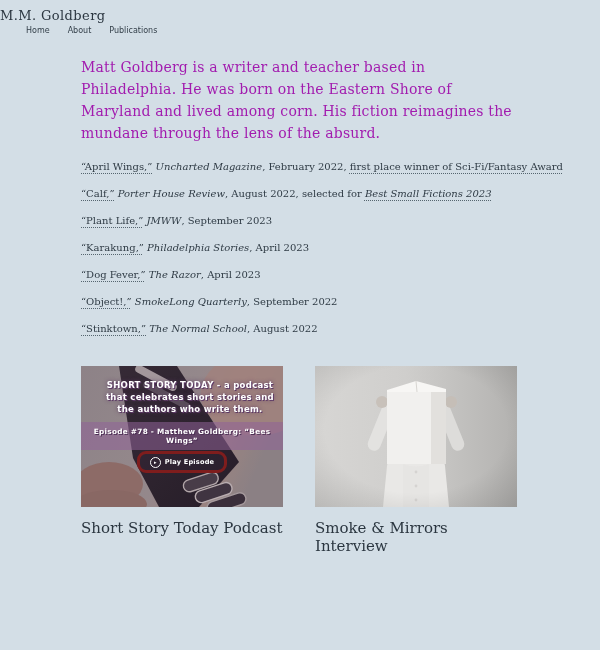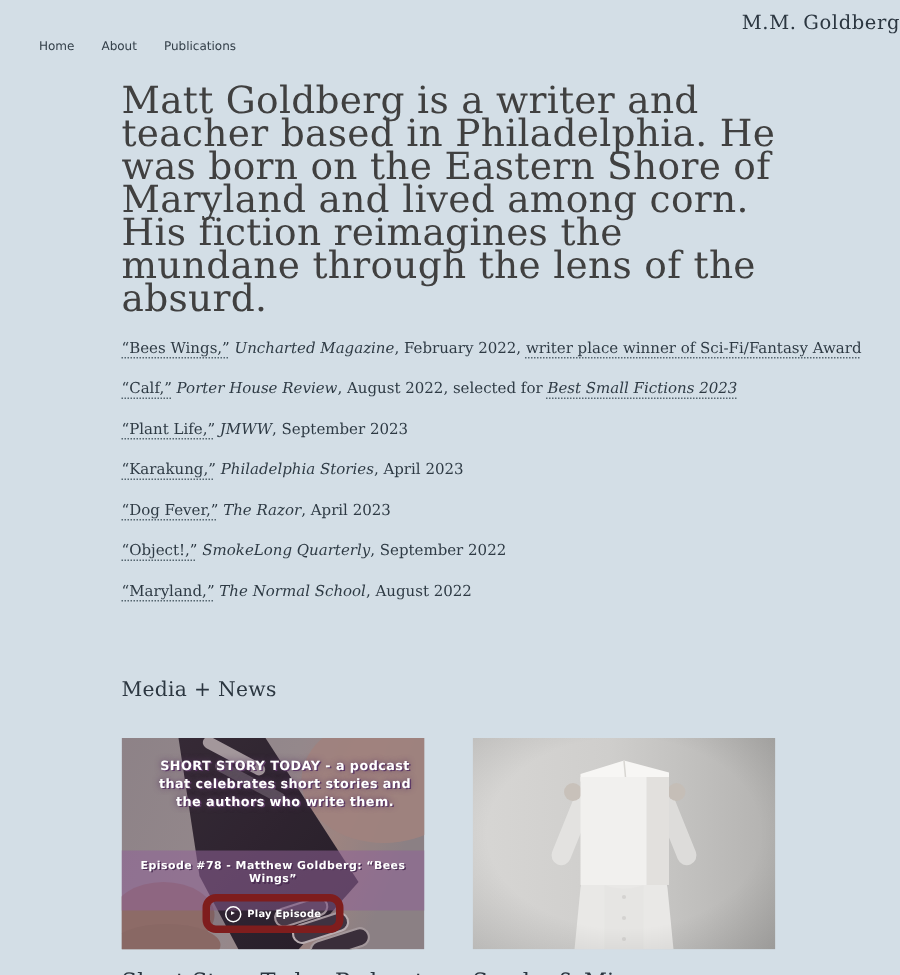--- a/index.html
+++ b/index.html
@@ -10,27 +10,27 @@
     color:#2e3a44;
   }
   
   .header{position:relative;height:32px;padding-top:8px;}
   .nav{position:absolute;left:26px;top:26px;display:flex;gap:18px;}
   .nav-link{
     font-family:"DejaVu Sans","Liberation Sans",sans-serif;
     font-size:8px;color:#323e48;text-decoration:none;cursor:pointer;
   }
   .site-title{
-    text-align:right;font-size:13px;letter-spacing:.4px;color:#2b3640;
+    text-align:left;font-size:13px;letter-spacing:.4px;color:#2b3640;
   }
   
   .main{width:438px;margin:0 auto;}
   .intro{
-    margin:16px 0 0 0;font-size:25px;line-height:22px;letter-spacing:.2px;
-    color:#404040;
+    margin:16px 0 0 0;font-size:14px;line-height:22px;letter-spacing:.2px;
+    color:#a21caf;
   }
   .section-heading{
     font-size:13.5px;font-weight:500;color:#2b3640;letter-spacing:.2px;
   }
   .featured-heading{margin:31px 0 0 0;}
   .media-heading{margin:44px 0 0 0;}
   
   .featured-list{margin-top:9px;}
   .pub{
     margin:0;padding:0;height:27px;line-height:27px;
@@ -55,29 +55,29 @@
   .pod-overlay{
     position:absolute;inset:0;z-index:2;
     font-family:"DejaVu Sans","Liberation Sans",sans-serif;color:#fff;padding-left:16px;
   }
   .pod-headline{
     margin:13px 6px 0 6px;text-align:center;
     font-size:8.5px;line-height:12px;font-weight:bold;letter-spacing:.3px;
     text-shadow:1px 1px 0 #5d3a66,0 0 4px #5d3a66;
   }
   .pod-band{
-    position:absolute;left:0;right:0;top:75px;height:40px;
+    position:absolute;left:0;right:0;top:56px;height:28px;
     background:rgba(143,98,152,.55);
   }
   .pod-episode{
     margin-top:5px;text-align:center;font-size:7.3px;font-weight:bold;
     letter-spacing:.3px;text-shadow:1px 1px 0 #4d3055;
   }
   .play-btn{
-    margin:6px auto 0 auto;width:84px;height:16px;border:5px solid #7f1d1d;
+    margin:6px auto 0 auto;width:84px;height:16px;border:3px solid #7f1d1d;
     border-radius:9px;display:flex;align-items:center;justify-content:center;
     gap:4px;cursor:pointer;background:rgba(60,40,70,.15);
   }
   .play-circle{
     width:9px;height:9px;border:1px solid #fff;border-radius:50%;
     font-size:5px;line-height:9px;text-align:center;color:#fff;
   }
   .play-label{font-size:6.6px;font-weight:bold;letter-spacing:.2px;}
 </style>
 </head>
@@ -93,30 +93,29 @@
       </nav>
     <div class="site-title">M.M. Goldberg</div>
   </div>
 
   <div class="main">
 
     <p class="intro">Matt Goldberg is a writer and teacher based in Philadelphia. He was born on the Eastern Shore of Maryland and lived among corn. His fiction reimagines the mundane through the lens of the absurd.</p>
 
 
     <div class="featured-list">
-        <p class="pub"><a class="pub-link">“Bees Wings,”</a><span class="venue"> Uncharted Magazine</span><span>, February 2022, </span><a class="pub-link">writer place winner of Sci-Fi/Fantasy Award</a></p>
+        <p class="pub"><a class="pub-link">“April Wings,”</a><span class="venue"> Uncharted Magazine</span><span>, February 2022, </span><a class="pub-link">first place winner of Sci-Fi/Fantasy Award</a></p>
         <p class="pub"><a class="pub-link">“Calf,”</a><span class="venue"> Porter House Review</span><span>, August 2022, selected for </span><a class="pub-link italic">Best Small Fictions 2023</a></p>
         <p class="pub"><a class="pub-link">“Plant Life,”</a><span class="venue"> JMWW</span><span>, September 2023</span></p>
         <p class="pub"><a class="pub-link">“Karakung,”</a><span class="venue"> Philadelphia Stories</span><span>, April 2023</span></p>
         <p class="pub"><a class="pub-link">“Dog Fever,”</a><span class="venue"> The Razor</span><span>, April 2023</span></p>
         <p class="pub"><a class="pub-link">“Object!,”</a><span class="venue"> SmokeLong Quarterly</span><span>, September 2022</span></p>
-        <p class="pub"><a class="pub-link">“Maryland,”</a><span class="venue"> The Normal School</span><span>, August 2022</span></p>
+        <p class="pub"><a class="pub-link">“Stinktown,”</a><span class="venue"> The Normal School</span><span>, August 2022</span></p>
       </div>
 
-    <h2 class="section-heading media-heading">Media + News</h2>
 
     <div class="cards">
 
       <div class="card">
         <div class="card-img">
           <svg width="202" height="141" viewBox="0 0 202 141">
             <defs>
               <linearGradient id="podbg" x1="0" y1="0" x2="1" y2="0.3">
                 <stop offset="0" stop-color="#8f8a85"></stop>
                 <stop offset="0.55" stop-color="#97918a"></stop>

